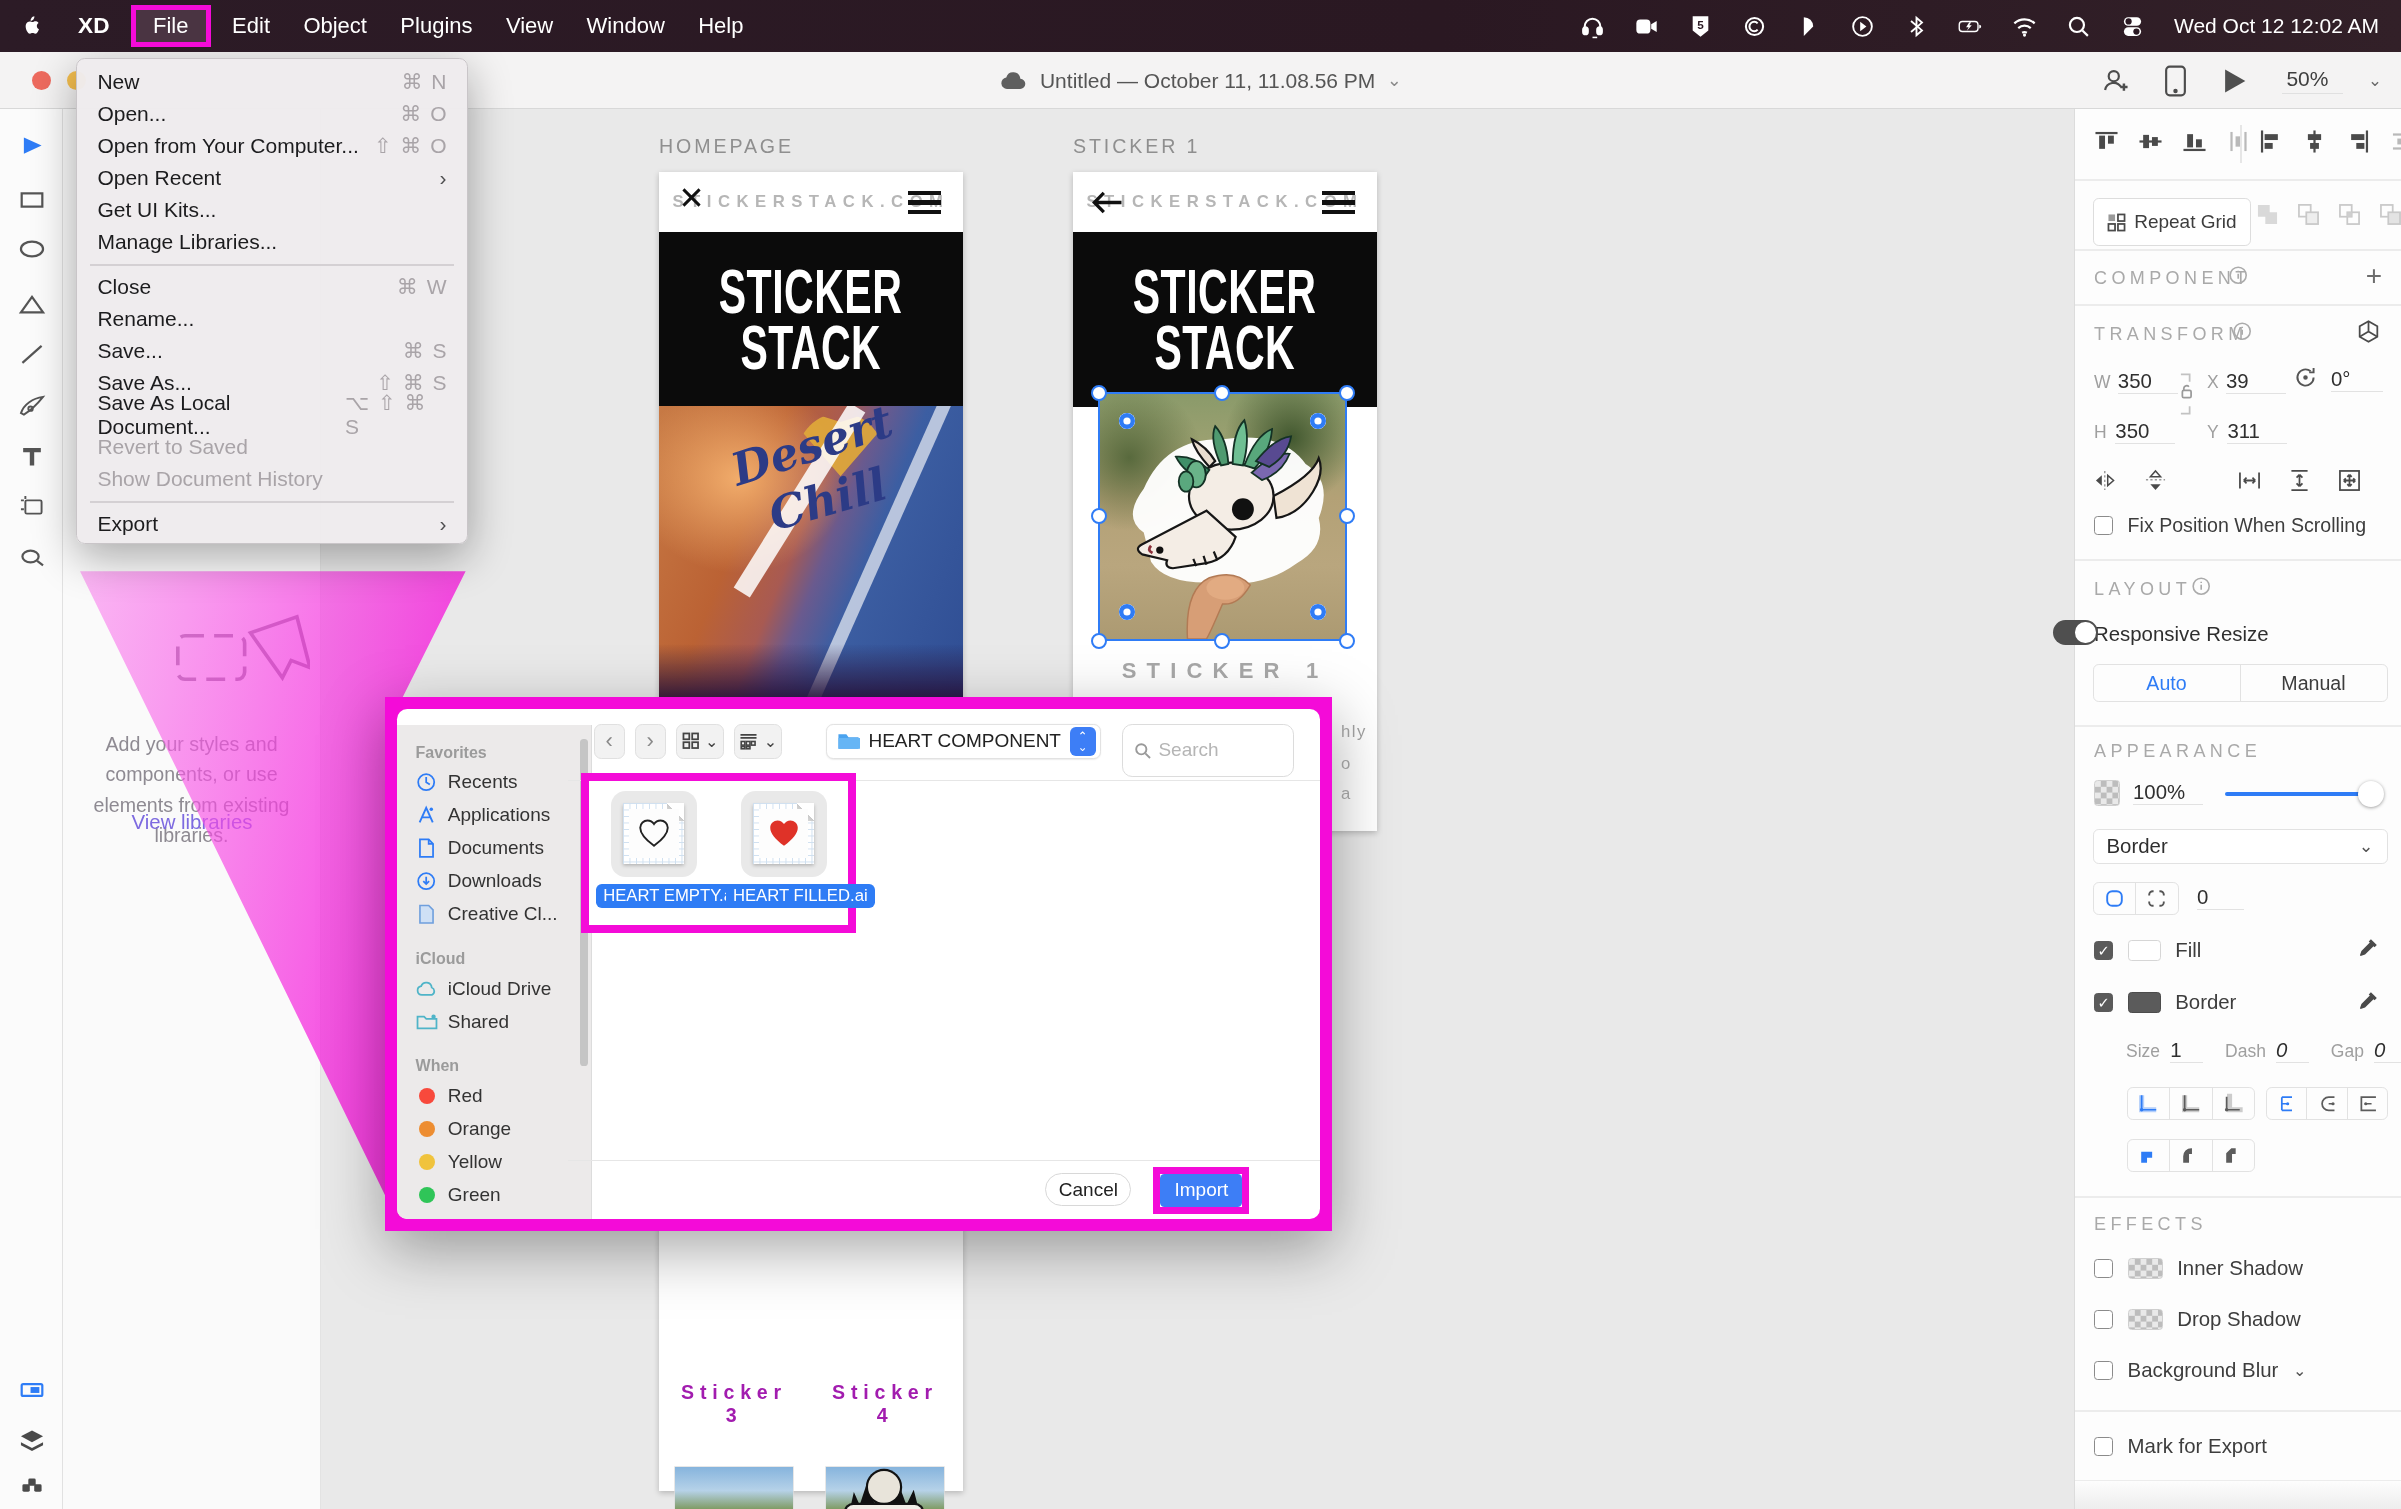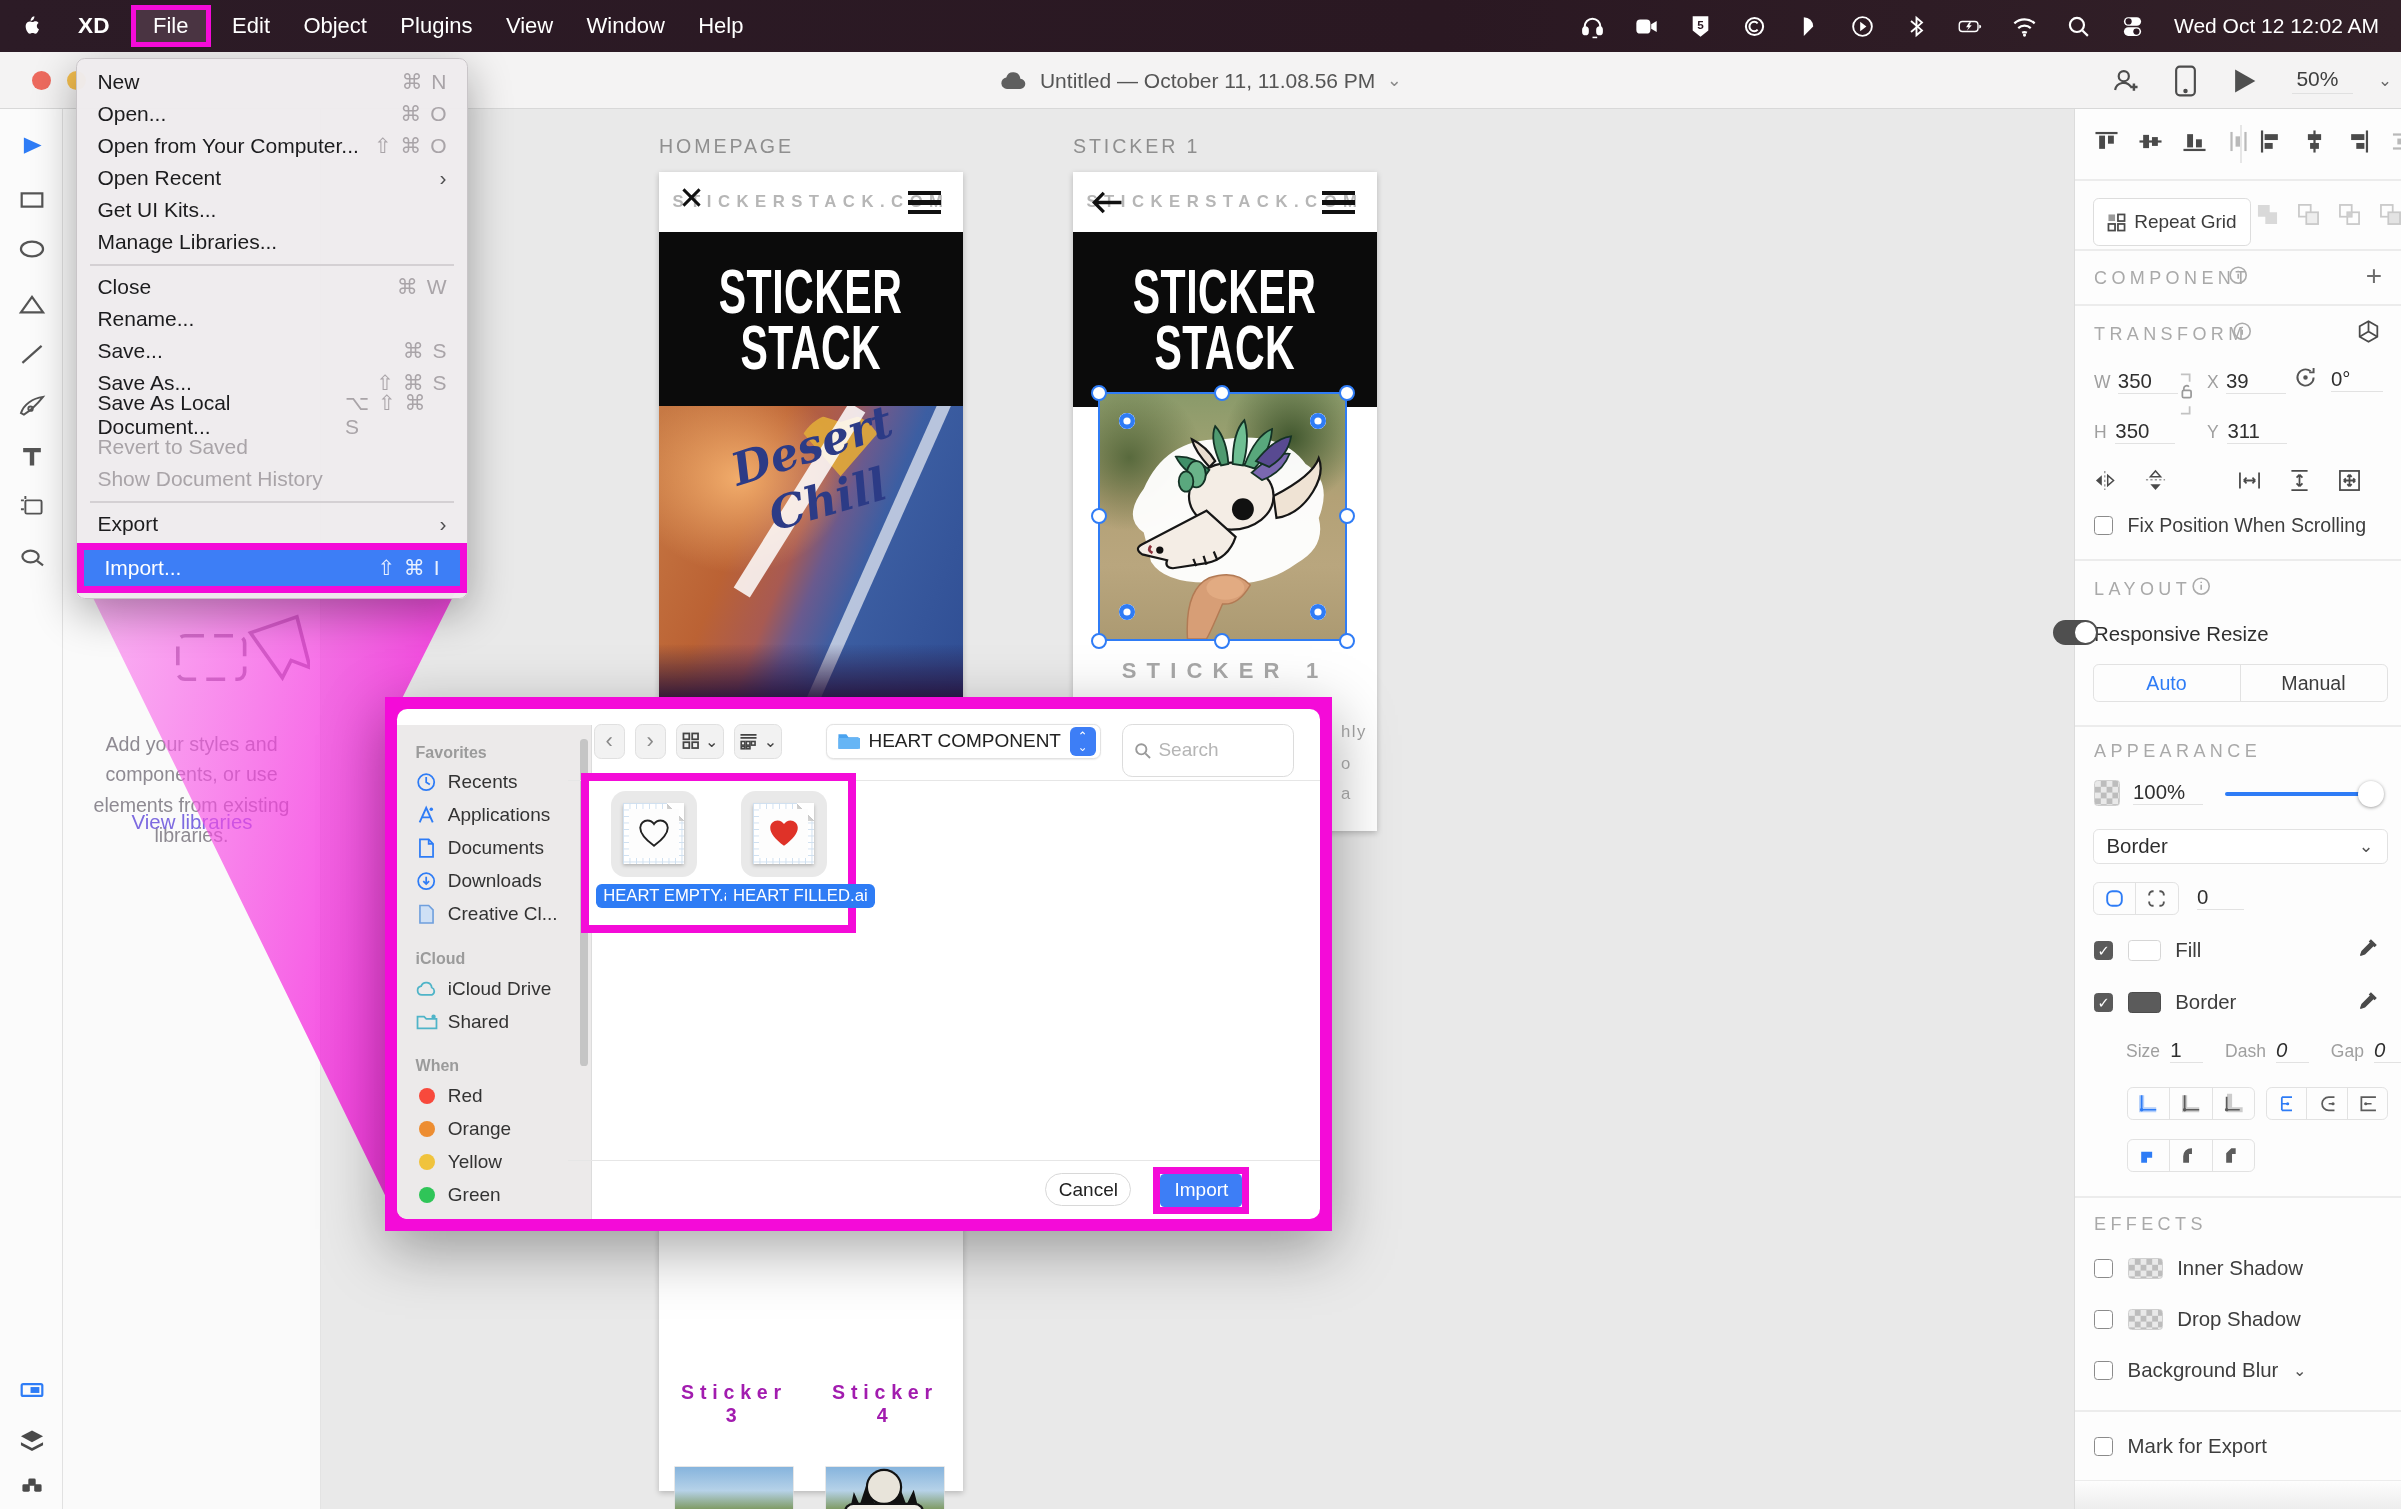--- a/index.html
+++ b/index.html
@@ -15,21 +15,21 @@
   #menubar .brand{font-weight:bold;font-size:22.6px;margin:0 16.7px 0 20.4px;}
   #file-box{border:5.8px solid var(--anno);background:#4a3442;padding:2.9px 17.5px;margin:0 4.4px;}
   #mb-right{margin-left:auto;display:flex;align-items:center;gap:29px;padding-right:22px;}
   #mb-right svg{width:25px;height:25px;}
   #mb-time{font-size:21px;white-space:nowrap;}
 
   
   #titlebar{left:0;top:52px;width:2401px;height:57px;background:#f4f3f3;border-bottom:1.5px solid #d8d8d8;z-index:4;}
   .tl{width:19px;height:19px;border-radius:50%;top:19px;}
   #title-center{left:0;right:0;top:0;height:57px;display:flex;align-items:center;justify-content:center;gap:11.6px;color:#555;font-size:21px;}
-  #tb-right{right:9px;top:0;height:57px;display:flex;align-items:center;gap:35px;color:#4c4c4c;}
+  #tb-right{right:19px;top:0;height:57px;display:flex;align-items:center;gap:35px;color:#4c4c4c;}
   #zoom-box{display:flex;align-items:center;gap:25px;font-size:21px;color:#3e3e3e;}
 
   
   #toolrail{left:0;top:109px;width:63px;height:1400px;background:#fbfbfb;border-right:1.5px solid #e1e1e1;z-index:3;}
   .tool{left:0;width:63px;height:41px;display:flex;align-items:center;justify-content:center;color:#5c5c5c;}
   .tool svg{width:28px;height:28px;}
 
   
   #libpanel{left:63px;top:109px;width:258px;height:1400px;background:#fafafa;border-right:1.5px solid #e3e3e3;z-index:2;}
   #lib-msg{left:13px;top:620px;width:231px;text-align:center;color:#8e8a92;font-size:19.6px;line-height:1.55;}
@@ -490,26 +490,20 @@
       <span>Revert to Saved</span>
     </div>
   <div class="fm-row dis">
       <span>Show Document History</span>
     </div>
   <div class="fm-div"></div>
   <div class="fm-row">
       <span>Export</span>
       <span class="sc" style="color:#4c4c4e;">›</span>
     </div>
-  <div id="import-wrap">
-    <div id="import-row">
-        <span>Import...</span>
-        <span class="sc">⇧ ⌘ I</span>
-      </div>
-  </div>
 </nav>
 
 <div id="dlg-outer" class="abs">
  <div id="dlg">
 
   <div id="dlg-side">
     <div class="sd-head">Favorites</div>
     <div class="sd-item">
           <span class="si">
             <svg width="20.4" height="20.4" viewBox="0 0 28 28" fill="none" stroke="#2e7cf6" stroke-width="2.4">

